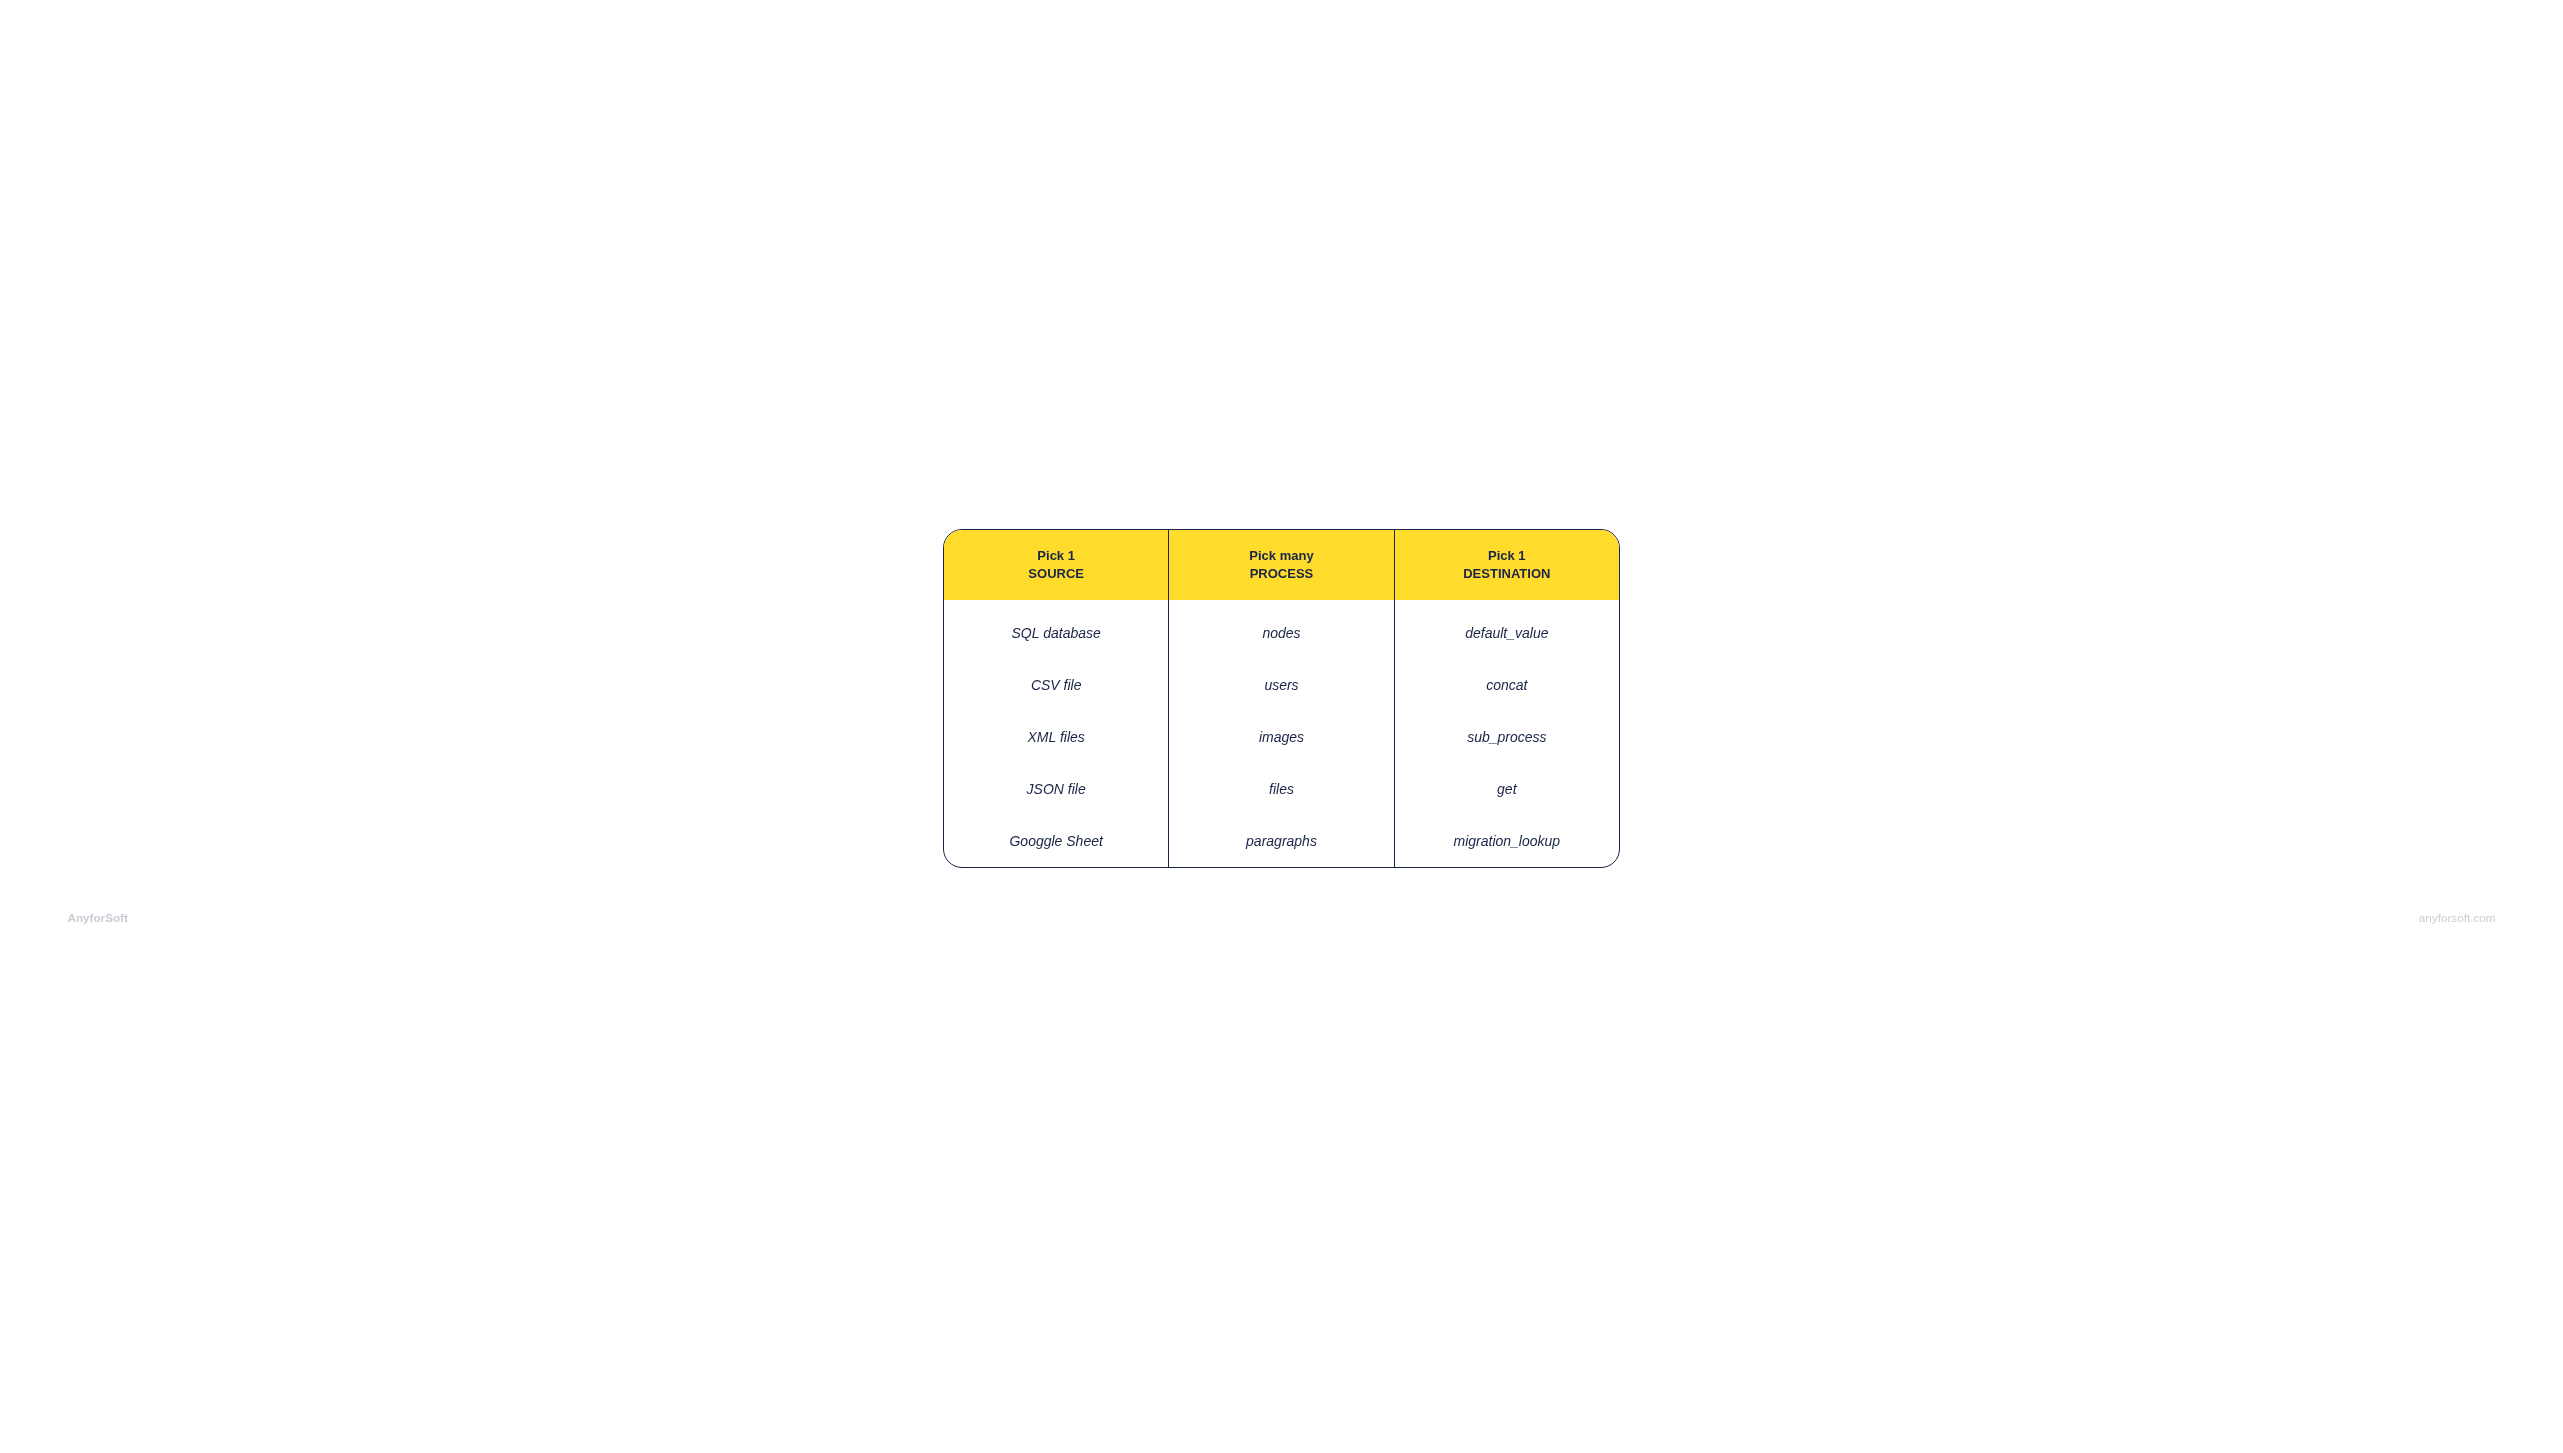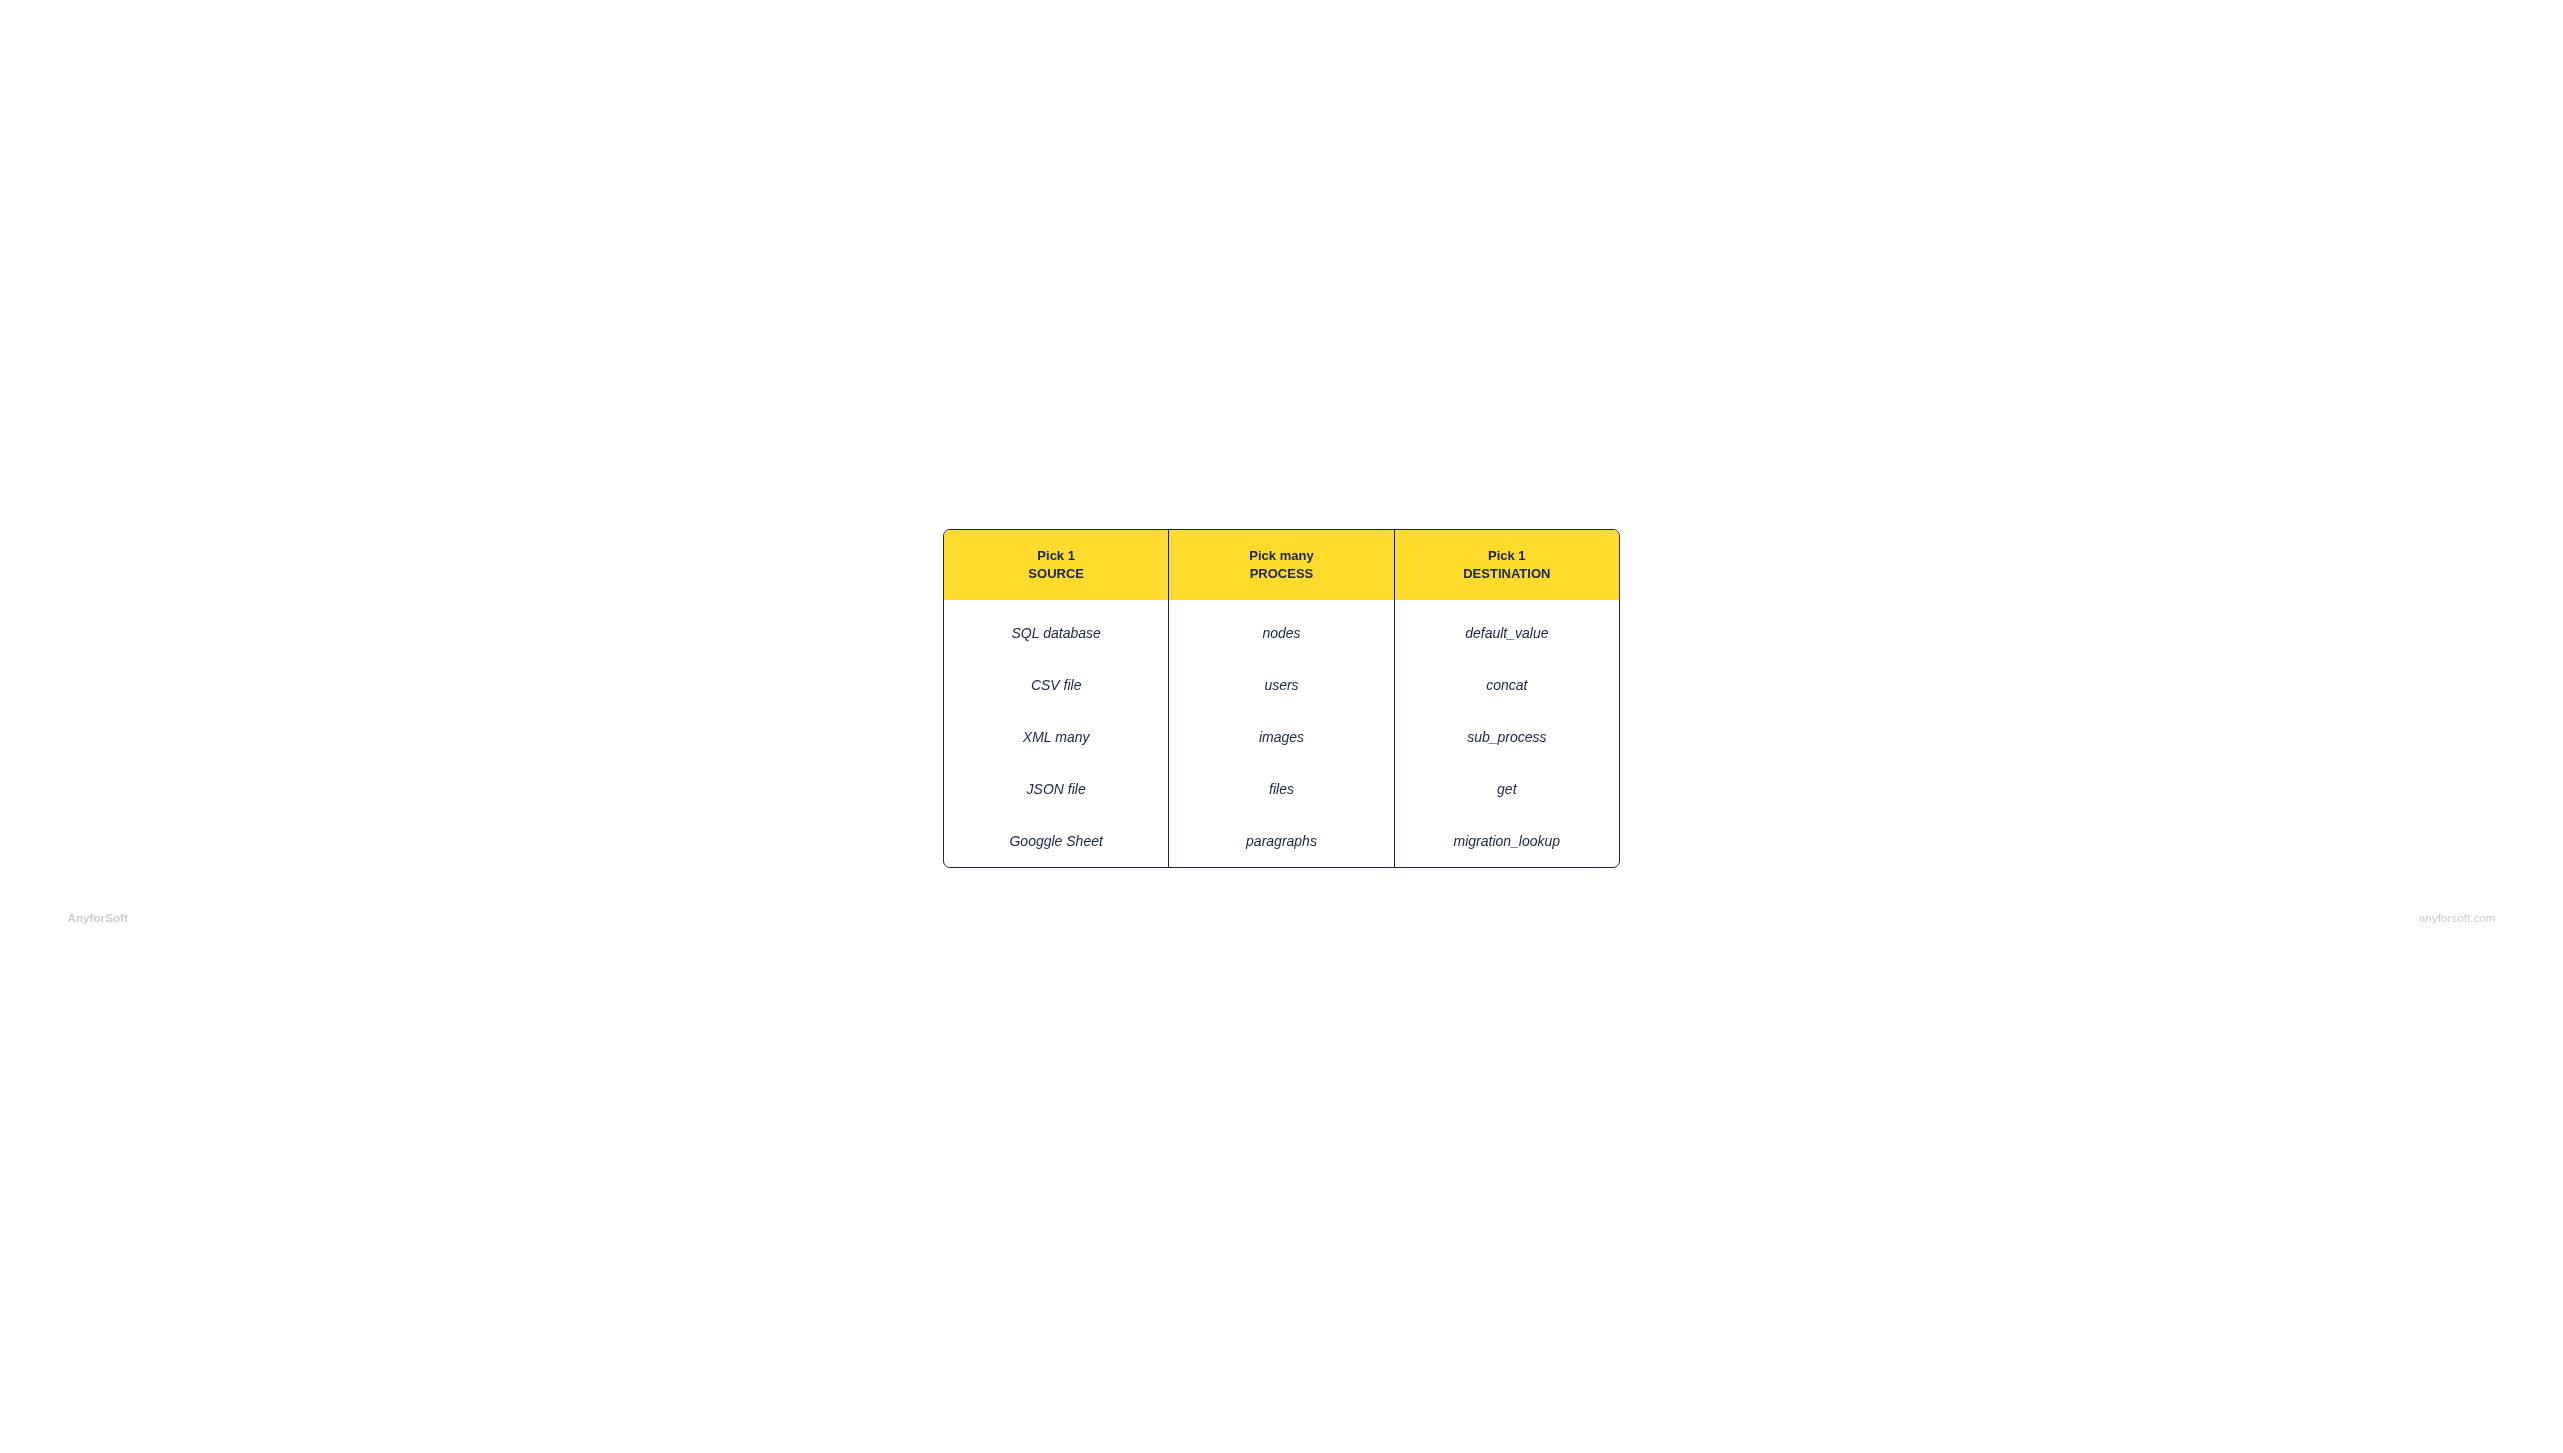--- a/index.html
+++ b/index.html
@@ -15,21 +15,21 @@
       display: flex;
       flex-direction: column;
       align-items: center;
       justify-content: center;
       padding: 37px 49px;
     }
     .table-container {
       width: 78%;
       max-width: 677px;
       border: 1.2px solid #1a2547;
-      border-radius: 7px;
+      border-radius: 19px;
       overflow: hidden;
       display: flex;
       flex-direction: column;
     }
     .header-row {
       display: flex;
       background: #ffdb2c;
     }
     .header-cell {
       flex: 1;
@@ -99,21 +99,21 @@
     </div>
     <div class="header-cell">
       <span>Pick 1</span><br>
       <span>DESTINATION</span>
     </div>
   </div>
   <div class="body-section">
     <div class="body-column">
       <div class="body-cell">SQL database</div>
       <div class="body-cell">CSV file</div>
-      <div class="body-cell">XML many</div>
+      <div class="body-cell">XML files</div>
       <div class="body-cell">JSON file</div>
       <div class="body-cell">Googgle Sheet</div>
     </div>
     <div class="body-column">
       <div class="body-cell">nodes</div>
       <div class="body-cell">users</div>
       <div class="body-cell">images</div>
       <div class="body-cell">files</div>
       <div class="body-cell">paragraphs</div>
     </div>

